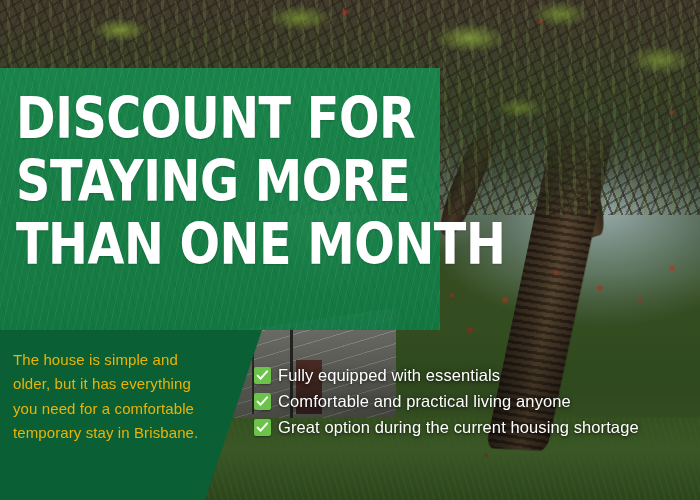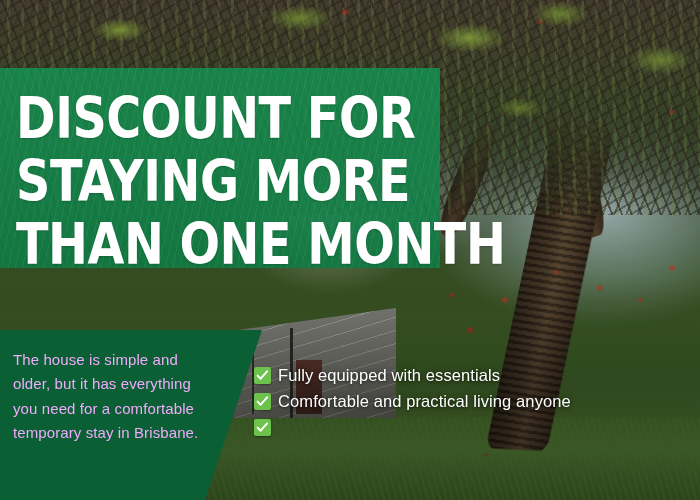--- a/index.html
+++ b/index.html
@@ -175,21 +175,21 @@
     inset: 0;
     background: linear-gradient(to bottom, rgba(0,0,0,0.10) 0%, rgba(0,0,0,0.05) 55%, rgba(0,0,0,0.30) 78%, rgba(0,0,0,0.34) 100%);
   }
 
   
   .headline-panel {
     position: absolute;
     left: 0;
     top: 68px;
     width: 440px;
-    height: 200px;
+    height: 262px;
     background:
       repeating-linear-gradient(102deg, rgba(255,255,255,0.055) 0px, rgba(255,255,255,0.055) 1px, rgba(0,0,0,0) 1px, rgba(0,0,0,0) 7px),
       repeating-linear-gradient(72deg, rgba(0,0,0,0.05) 0px, rgba(0,0,0,0.05) 1px, rgba(0,0,0,0) 1px, rgba(0,0,0,0) 9px),
       linear-gradient(to bottom, rgba(22,140,78,0.90) 0%, rgba(20,136,76,0.88) 48%, rgba(16,122,68,0.92) 100%);
     box-sizing: border-box;
     padding: 22px 18px 0 16px;
   }
   .headline {
     margin: 0;
     color: #ffffff;
@@ -214,21 +214,21 @@
     top: 330px;
     width: 262px;
     height: 170px;
     background: #0b5f35;
     clip-path: polygon(0 0, 100% 0, 78.2% 100%, 0 100%);
     box-sizing: border-box;
     padding: 18px 16px 0 13px;
   }
   .blurb {
     margin: 0;
-    color: #f0abfc;
+    color: #eab308;
     font-size: 15px;
     line-height: 1.62;
     font-weight: 400;
     letter-spacing: 0.1px;
     max-width: 196px;
   }
 
   
   .features {
     position: absolute;
@@ -310,17 +310,17 @@
         <svg width="13" height="13" viewBox="0 0 13 13">
             <path d="M1.6 6.6 L4.6 9.7 L11.1 2.3" stroke="#ffffff" stroke-width="2" fill="none" stroke-linecap="round" stroke-linejoin="round"></path>
           </svg>
       </span><span class="feature-text">Comfortable and practical living anyone</span>
     </li>
     <li class="feature">
       <span class="check">
         <svg width="13" height="13" viewBox="0 0 13 13">
             <path d="M1.6 6.6 L4.6 9.7 L11.1 2.3" stroke="#ffffff" stroke-width="2" fill="none" stroke-linecap="round" stroke-linejoin="round"></path>
           </svg>
-      </span>
+      </span><span class="feature-text">Great option during the current housing shortage</span>
     </li>
   </ul>
 
 </div>
 
 </body></html>

